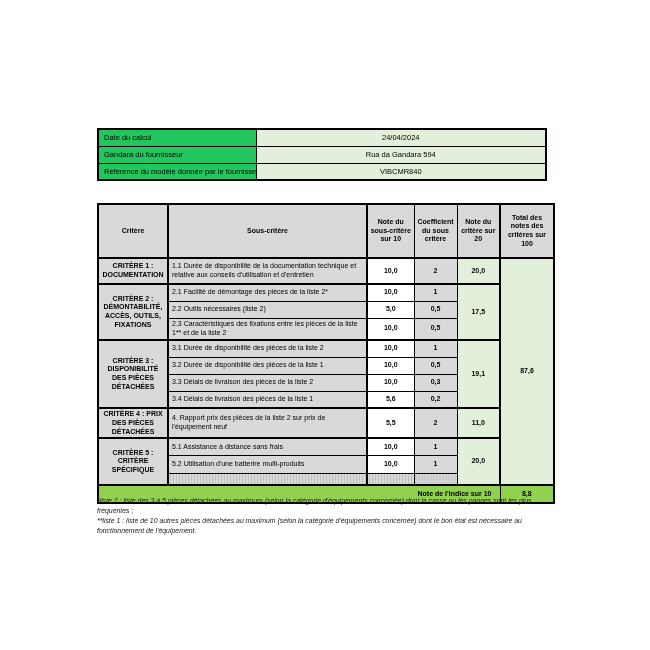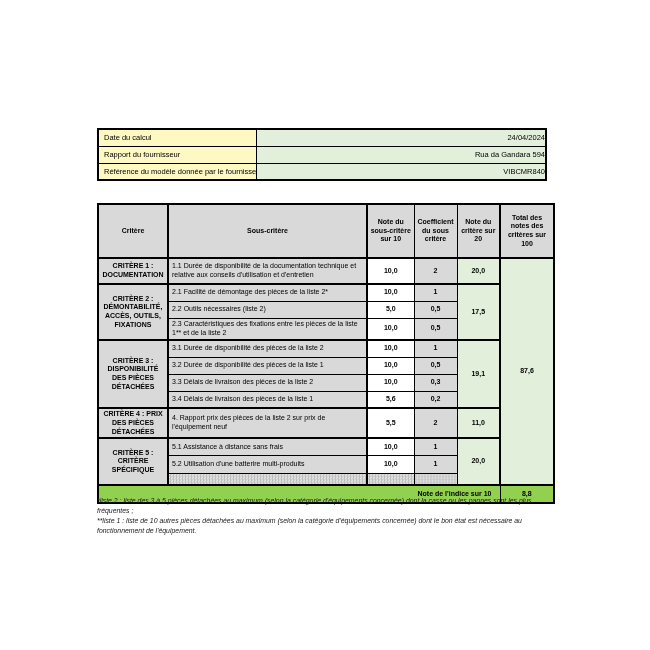--- a/index.html
+++ b/index.html
@@ -12,22 +12,22 @@
   
   .info-table {
     position:absolute; left:97px; top:128px; width:448px;
     border-collapse:collapse; table-layout:fixed;
     border:2px solid #000;
   }
   .info-table td {
     border:1px solid #000; height:17px; font-size:7.5px; vertical-align:middle;
     overflow:hidden; white-space:nowrap;
   }
-  .info-label { background:#fef9c3; padding-left:5px; }
-  .info-value { background:#e2efda; text-align:right;margin-left:34px; }
+  .info-label { background:#22c55e; padding-left:5px; }
+  .info-value { background:#e2efda; text-align:center;margin-left:34px; }
 
   
   .main-table {
     position:absolute; left:97px; top:203px; width:456px;
     border-collapse:collapse; table-layout:fixed;
     border:2px solid #000;
   }
   .main-table td {
     border:1px solid #000; vertical-align:middle; font-size:7px;
     overflow:hidden; line-height:1.25;
@@ -81,21 +81,21 @@
     <colgroup>
         <col style="width:158px">
         <col style="width:290px">
       </colgroup>
     <tbody>
       <tr>
         <td class="info-label">Date du calcul</td>
         <td class="info-value">24/04/2024</td>
       </tr>
       <tr>
-        <td class="info-label">Rapport du fournisseur</td>
+        <td class="info-label">Gandara du fournisseur</td>
         <td class="info-value">Rua da Gandara 594</td>
       </tr>
       <tr>
         <td class="info-label">Référence du modèle donnée par le fournisseur</td>
         <td class="info-value">VIBCMR840</td>
       </tr>
     </tbody>
   </table>
 
   <table class="main-table">

